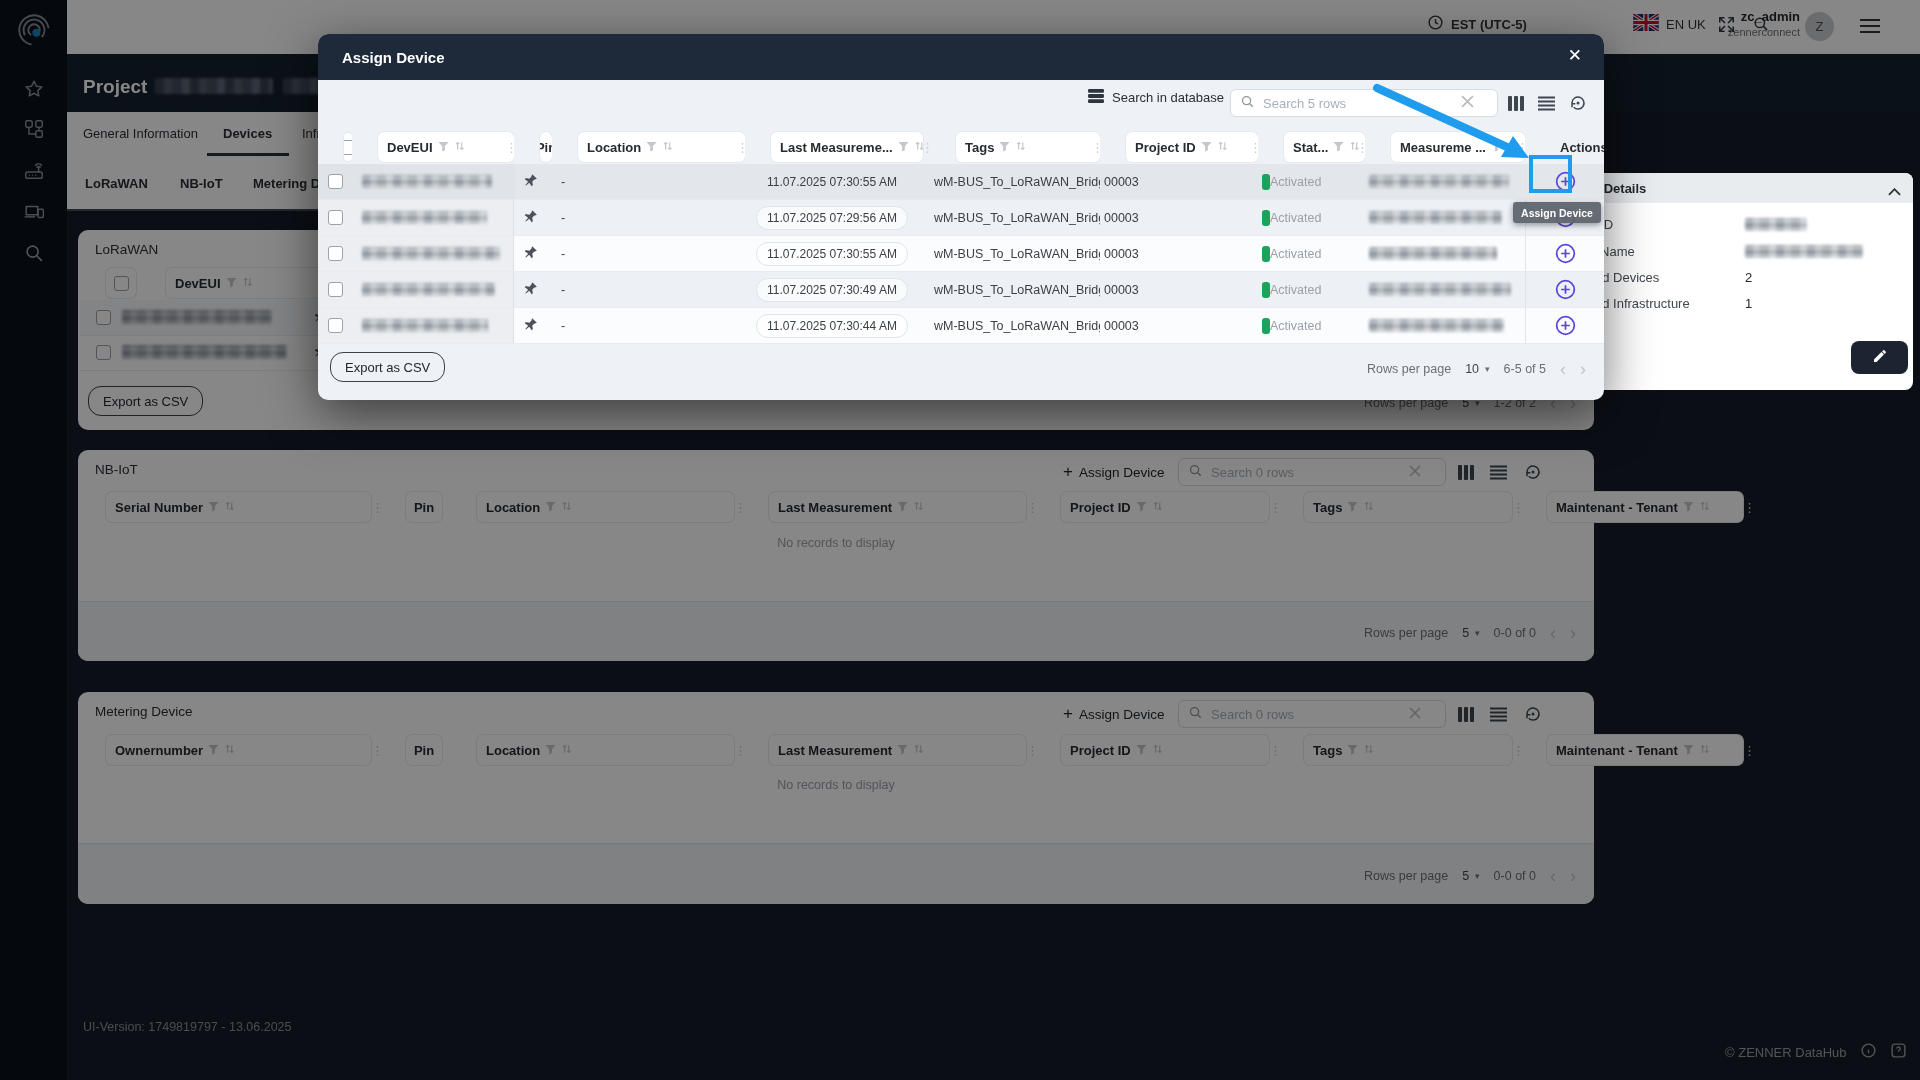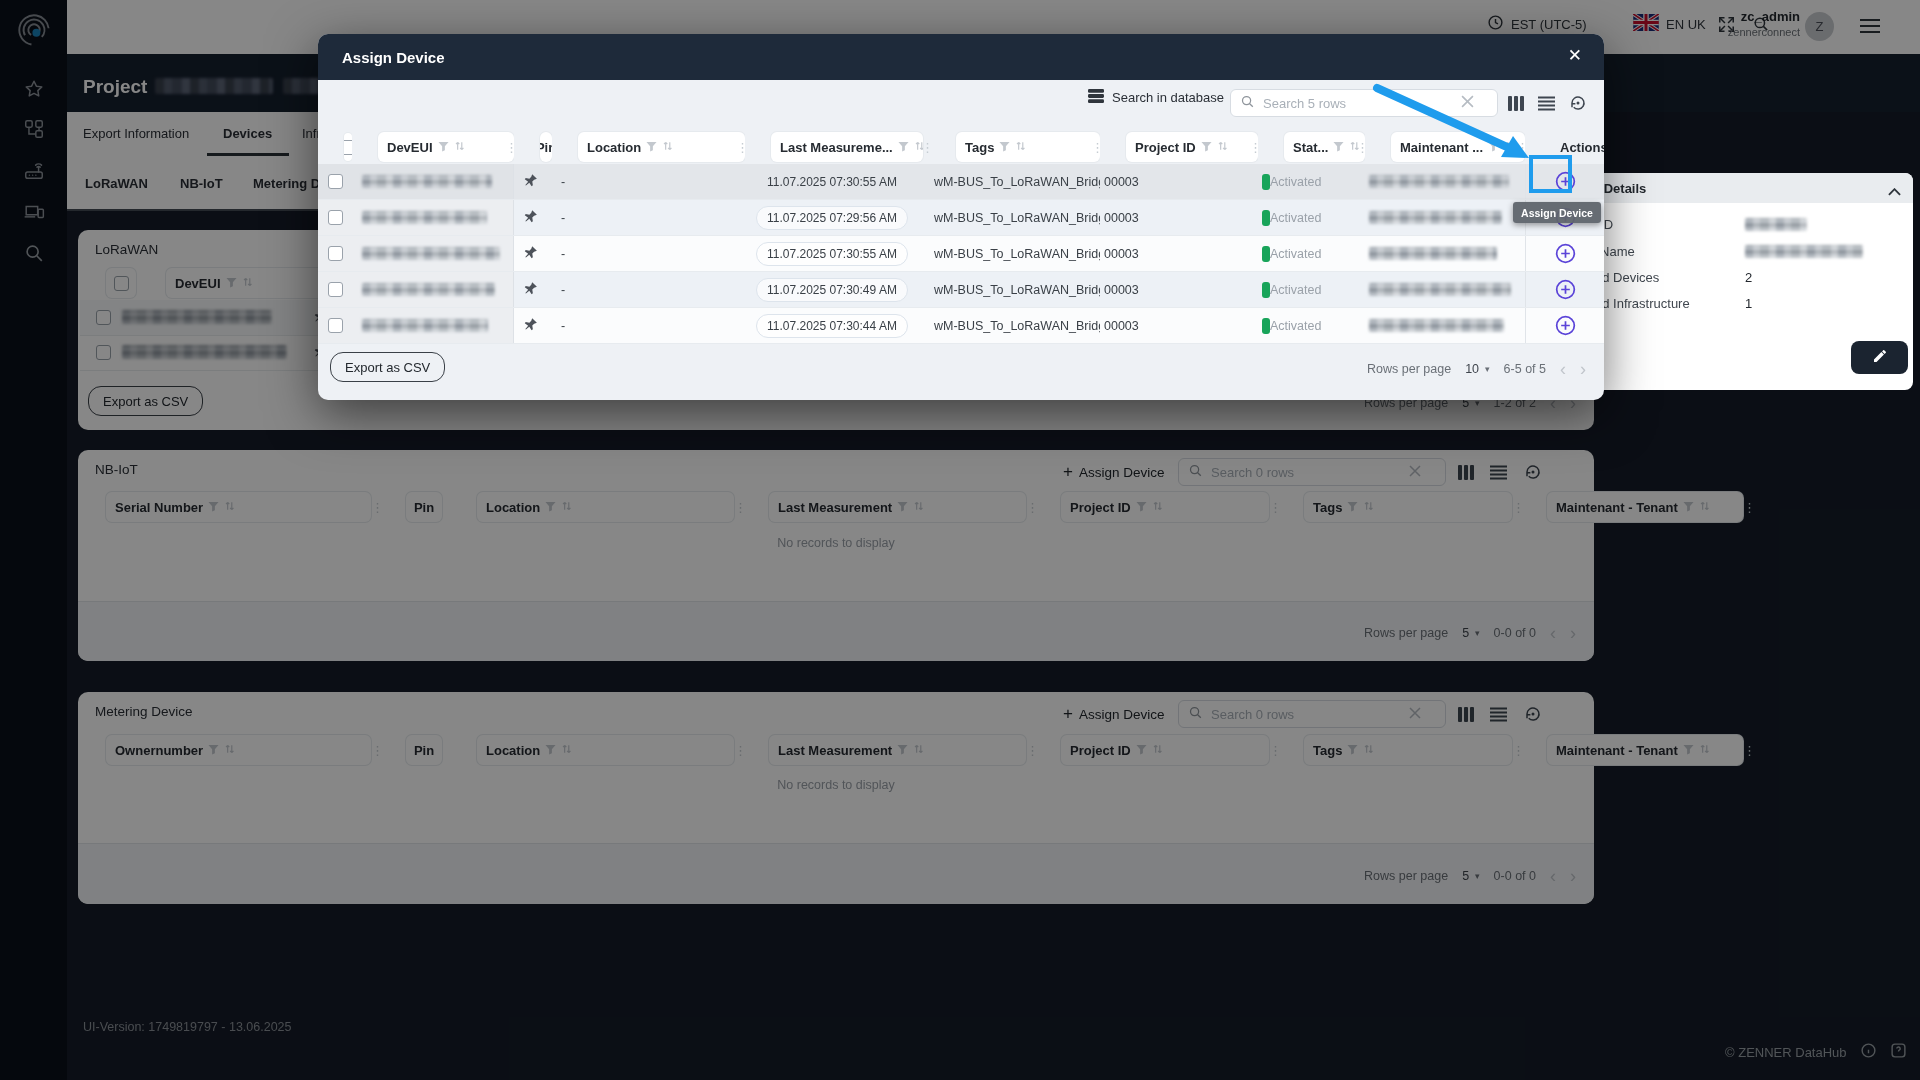--- a/index.html
+++ b/index.html
@@ -135,21 +135,21 @@
     </div>
     <div class="side-icon" style="top:238px;">
       <span><svg width="22" height="22" viewBox="0 0 24 24" fill="none" stroke="#9aa0a6" stroke-width="1.8">
             <circle cx="10.5" cy="10.5" r="6"></circle>
             <path d="M15 15l5.5 5.5"></path>
           </svg></span>
     </div>
   </nav>
 
   <header id="topbar">
-    <div class="tb" style="left:1420px;top:14px;">
+    <div class="tb" style="left:1360px;top:14px;font-weight:bold;">
       <span><svg width="17" height="17" viewBox="0 0 24 24" fill="none" stroke="#2f353c" stroke-width="2">
             <circle cx="12" cy="12" r="9"></circle>
             <path d="M12 7v5l3.5 2"></path>
           </svg></span>
       <span>EST (UTC-5)</span>
     </div>
     <div class="tb" style="left:1566px;top:14px;">
       <span><svg width="26" height="17" viewBox="0 0 60 40">
             <rect width="60" height="40" fill="#1a2c7c"></rect>
             <path d="M0 0L60 40M60 0L0 40" stroke="#fff" stroke-width="8"></path>
@@ -184,21 +184,21 @@
   </header>
 
   <div id="title-strip">
     <span style="position:absolute;left:16px;top:22px;font-size:19px;font-weight:bold;color:#fff;">Project</span>
     <span class="redact-dark" style="position:absolute;left:88px;top:24px;width:118px;height:16px;"></span>
     <span class="redact-dark" style="position:absolute;left:216px;top:24px;width:128px;height:16px;"></span>
     <span class="redact-dark" style="position:absolute;left:354px;top:24px;width:100px;height:16px;"></span>
   </div>
 
   <div id="tabbar">
-    <span class="tab" style="left:16px;">Export Information</span>
+    <span class="tab" style="left:16px;">General Information</span>
     <span class="tab" style="left:156px;font-weight:bold;">Devices</span>
     <span class="tab" style="left:235px;">Infrastructure</span>
     <div style="position:absolute;left:140px;top:41px;width:82px;height:3px;background:#2b3138;"></div>
   </div>
   <div id="subtabbar">
     <span class="subtab" style="left:18px;">LoRaWAN</span>
     <span class="subtab" style="left:113px;">NB-IoT</span>
     <span class="subtab" style="left:186px;">Metering Device</span>
   </div>
 
@@ -635,21 +635,21 @@
                 <path d="M0.5 1h11L7.5 5.8V10L4.5 11.5V5.8z"></path>
               </svg></span>
             <span><svg width="11" height="12" viewBox="0 0 12 12" fill="none" stroke="#c3c8ce" stroke-width="1.3">
                 <path d="M4 2v8M4 2L2.2 4M4 2l1.8 2M8.5 10V2M8.5 10l-1.8-2M8.5 10l1.8-2"></path>
               </svg></span>
           </span>
           <span class="handle" style="position:absolute;right:0;">⋮</span>
         </div>
       <div class="mcell">
           <span class="pill" style="width:145px;">
-            <span>Maintenant ...</span>
+            <span>Measureme ...</span>
             <span><svg width="11" height="11" viewBox="0 0 12 12" fill="#c3c8ce">
                 <path d="M0.5 1h11L7.5 5.8V10L4.5 11.5V5.8z"></path>
               </svg></span>
             <span><svg width="11" height="12" viewBox="0 0 12 12" fill="none" stroke="#c3c8ce" stroke-width="1.3">
                 <path d="M4 2v8M4 2L2.2 4M4 2l1.8 2M8.5 10V2M8.5 10l-1.8-2M8.5 10l1.8-2"></path>
               </svg></span>
           </span>
           <span class="handle" style="position:absolute;right:0;">⋮</span>
         </div>
       <div class="mcell">

